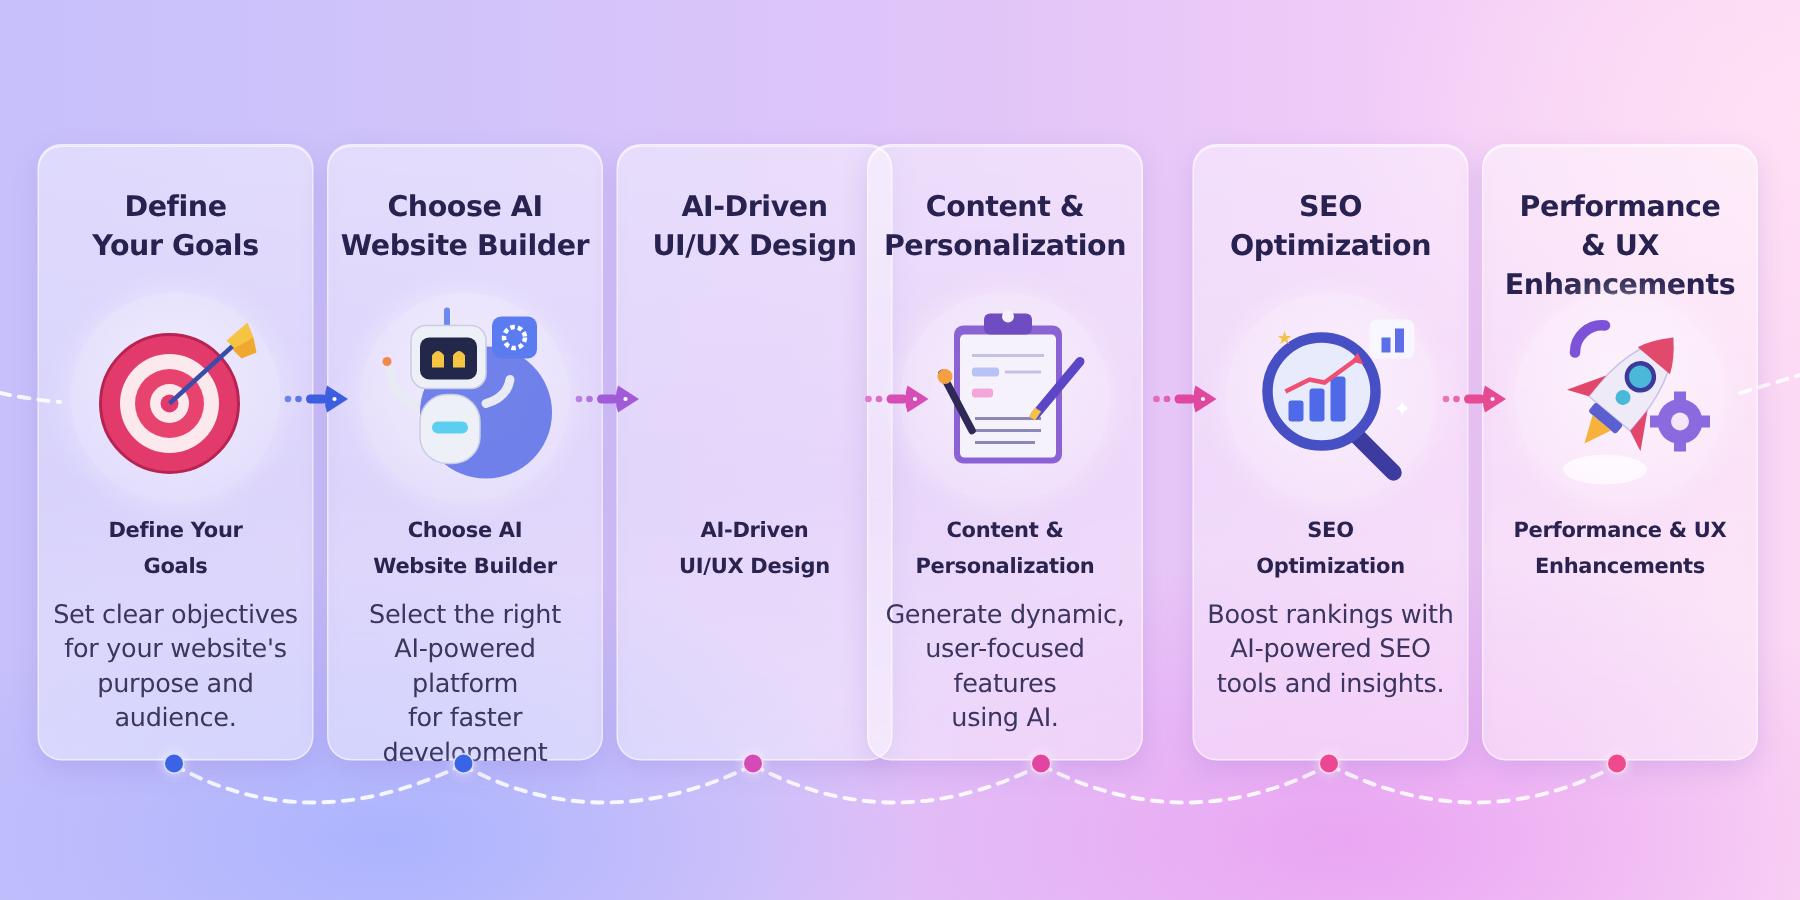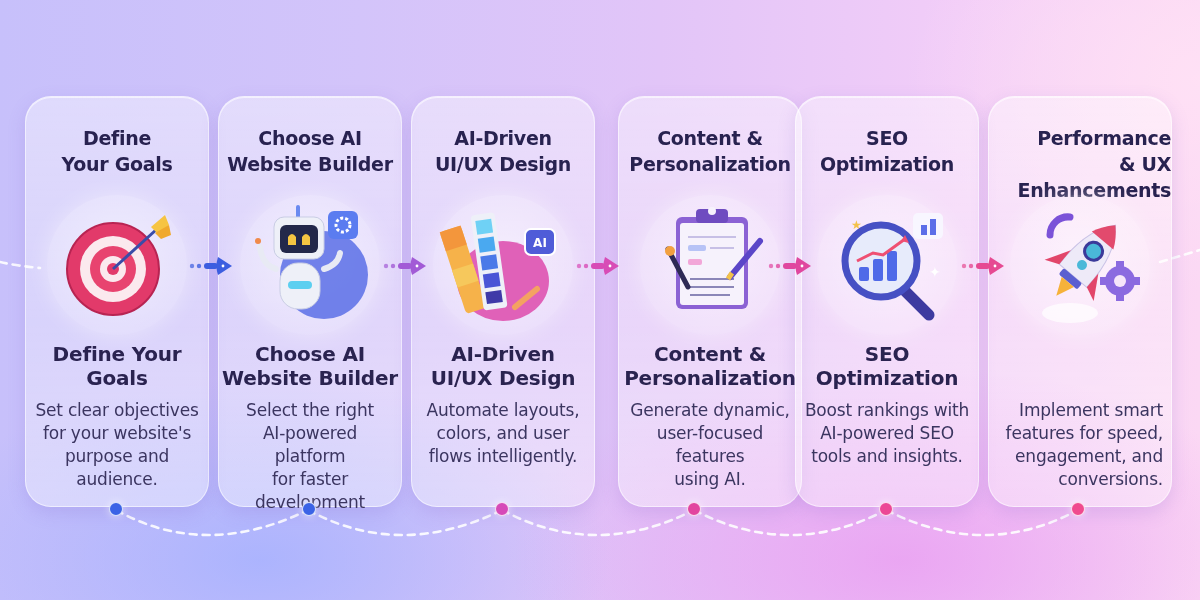--- a/index.html
+++ b/index.html
@@ -16,21 +16,21 @@
   .stage { position: absolute; inset: 0; }
 
   
   svg.wave { position: absolute; left: 0; top: 0; width: 1200px; height: 600px; pointer-events: none; }
 
   .card {
     position: absolute;
     top: 96px;
     width: 184px;
     height: 411px;
-    border-radius: 26px;
+    border-radius: 16px;
     background: linear-gradient(180deg, rgba(255,255,255,0.42) 0%, rgba(255,255,255,0.30) 55%, rgba(255,255,255,0.40) 100%);
     border: 1px solid rgba(255,255,255,0.55);
     box-shadow: 0 6px 18px rgba(120,90,200,0.18), inset 0 1px 0 rgba(255,255,255,0.6);
     text-align: center;
     color: #2a2350;
   }
   .card .title {
     position: absolute; left: 0; right: 0; top: 28px;
     font-size: 19px; line-height: 26px; font-weight: 600;
     letter-spacing: -0.3px;
@@ -40,21 +40,21 @@
   .card .icon-wrap {
     position: absolute; left: 50%; top: 98px;
     width: 140px; height: 140px; margin-left: -70px;
     border-radius: 50%;
     background: radial-gradient(circle at 50% 45%, rgba(255,255,255,0.55), rgba(255,255,255,0.25) 70%, rgba(255,255,255,0.08) 100%);
     box-shadow: 0 0 22px rgba(255,255,255,0.4);
   }
   .card .icon-wrap svg { position: absolute; left: 0; top: 0; width: 140px; height: 140px; }
   .card .subtitle {
     position: absolute; left: 0; right: 0; top: 245px;
-    font-size: 20px; line-height: 24px; font-weight: 600;
+    font-size: 14px; line-height: 24px; font-weight: 600;
     white-space: pre-line;
     color: #2a2350;
     letter-spacing: -0.2px;
   }
   .card .desc {
     position: absolute; left: 8px; right: 8px; top: 302px;
     font-size: 17px; line-height: 23px;
     white-space: pre-line;
     color: #3b3560;
     letter-spacing: -0.2px;
@@ -133,49 +133,25 @@
     <div class="subtitle">Choose AI
 Website Builder</div>
     <div class="desc">Select the right
 AI-powered platform
 for faster development</div>
   </div>
 
   <div class="card" style="left:411px;">
     <div class="title">AI-Driven
 UI/UX Design</div>
-    <div class="icon-wrap">
-      <svg viewBox="0 0 140 140">
-        <ellipse cx="70" cy="86" rx="46" ry="40" fill="#e061b8"></ellipse>
-        <g transform="rotate(-18 50 80)">
-          <rect x="22" y="26" width="22" height="86" rx="4" fill="#f6b24a"></rect>
-          <rect x="22" y="26" width="22" height="20" fill="#f3963c"></rect>
-          <rect x="22" y="66" width="22" height="18" fill="#f6c85c"></rect>
-        </g>
-        <g transform="rotate(-8 60 80)">
-          <rect x="46" y="18" width="24" height="96" rx="4" fill="#eef0f8"></rect>
-          <rect x="50" y="24" width="16" height="14" fill="#6fd1f5"></rect>
-          <rect x="50" y="42" width="16" height="14" fill="#4aa9f0"></rect>
-          <rect x="50" y="60" width="16" height="14" fill="#4a7ae8"></rect>
-          <rect x="50" y="78" width="16" height="14" fill="#4a55d6"></rect>
-          <rect x="50" y="96" width="16" height="12" fill="#3f3aa8"></rect>
-        </g>
-        <rect x="92" y="34" width="30" height="26" rx="6" fill="#4f5cd8" stroke="#fff" stroke-width="2"></rect>
-        <text x="107" y="52" font-family="DejaVu Sans, sans-serif" font-size="12" font-weight="700" fill="#fff" text-anchor="middle">AI</text>
-        <path d="M82 112 L104 94" stroke="#f4a261" stroke-width="6" stroke-linecap="round"></path>
-      </svg>
-    </div>
     <div class="subtitle">AI-Driven
 UI/UX Design</div>
-    <div class="desc">Automate layouts,
-colors, and user
-flows intelligently.</div>
-  </div>
-
-  <div class="card" style="left:618px;padding-left:17px;">
+  </div>
+
+  <div class="card" style="left:578px;padding-left:17px;">
     <div class="title">Content &amp;
 Personalization</div>
     <div class="icon-wrap">
       <svg viewBox="0 0 140 140">
         <rect x="36" y="22" width="72" height="92" rx="6" fill="#8b62d4"></rect>
         <rect x="40" y="28" width="64" height="82" rx="3" fill="#f6f2fc"></rect>
         <rect x="56" y="14" width="32" height="14" rx="4" fill="#6f4cc0"></rect>
         <circle cx="72" cy="16" r="4" fill="#f6f2fc"></circle>
         <line x1="48" y1="42" x2="96" y2="42" stroke="#c7c0e6" stroke-width="2"></line>
         <rect x="48" y="50" width="18" height="6" rx="2" fill="#b7c3f6"></rect>
@@ -216,21 +192,21 @@
         <text x="112" y="82" font-size="14" fill="#ffffff">✦</text>
       </svg>
     </div>
     <div class="subtitle">SEO
 Optimization</div>
     <div class="desc">Boost rankings with
 AI-powered SEO
 tools and insights.</div>
   </div>
 
-  <div class="card" style="left:988px;text-align:right;">
+  <div class="card" style="left:988px;">
     <div class="title">Performance
 &amp; UX Enhancements</div>
     <div class="icon-wrap">
       <svg viewBox="0 0 140 140">
         <path d="M40 40 A18 18 0 0 1 60 22" stroke="#7b52d8" stroke-width="7" fill="none" stroke-linecap="round"></path>
         <ellipse cx="60" cy="118" rx="28" ry="10" fill="#ffffff" opacity="0.7"></ellipse>
         <g transform="rotate(40 72 70)">
           <path d="M72 18 Q92 40 90 84 L54 84 Q52 40 72 18 Z" fill="#eeeaf8" stroke="#c9c2e6"></path>
           <path d="M72 18 Q82 28 86 38 L58 38 Q62 28 72 18 Z" fill="#e24a6d"></path>
           <circle cx="72" cy="52" r="9" fill="#4ab8d8" stroke="#3b3a9a" stroke-width="3"></circle>
@@ -243,24 +219,22 @@
         <circle cx="110" cy="86" r="15" fill="#8b6ae0"></circle>
         <circle cx="110" cy="86" r="6" fill="#f6e6fa"></circle>
         <g fill="#8b6ae0">
           <rect x="106" y="66" width="8" height="6"></rect>
             <rect x="106" y="100" width="8" height="6"></rect>
           <rect x="90" y="82" width="6" height="8"></rect>
             <rect x="124" y="82" width="6" height="8"></rect>
         </g>
       </svg>
     </div>
-    <div class="desc">Implement smart
-features for speed,
-engagement, and
-conversions.</div>
+    <div class="subtitle">Performance &amp; UX
+Enhancements</div>
   </div>
 
   <div class="arrow" style="left:188px;">
     <svg viewBox="0 0 50 22">
         <g fill="#3c5ee0">
           <circle cx="4" cy="11" r="2.2" opacity="0.7"></circle>
           <circle cx="11" cy="11" r="2.2" opacity="0.8"></circle>
           <rect x="16" y="8" width="14" height="6" rx="3"></rect>
           <path d="M30 2 L44 11 L30 20 Q27 11 30 2 Z"></path>
         </g>

